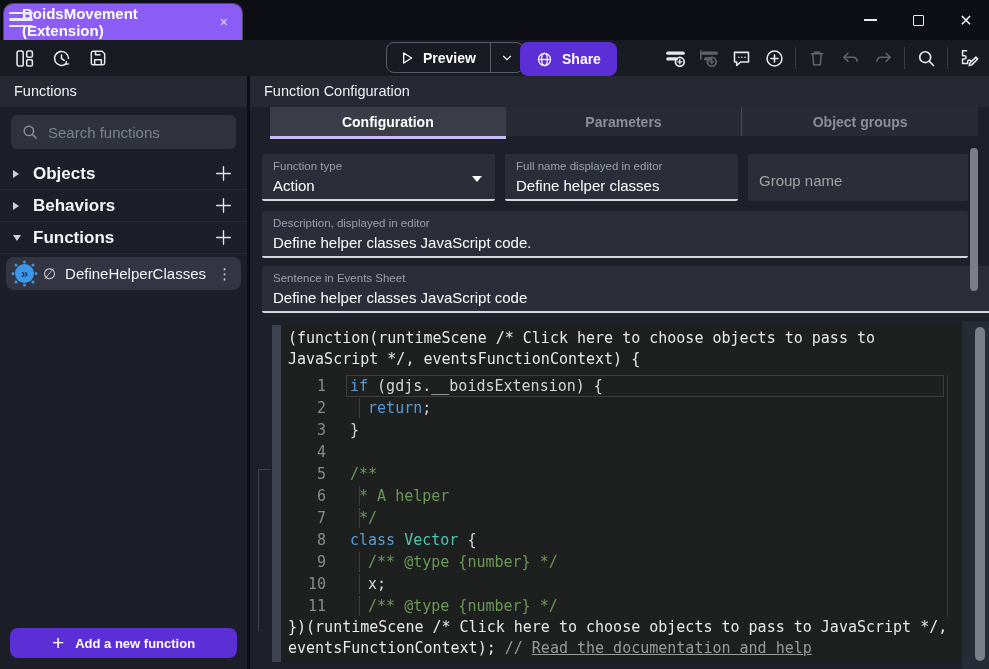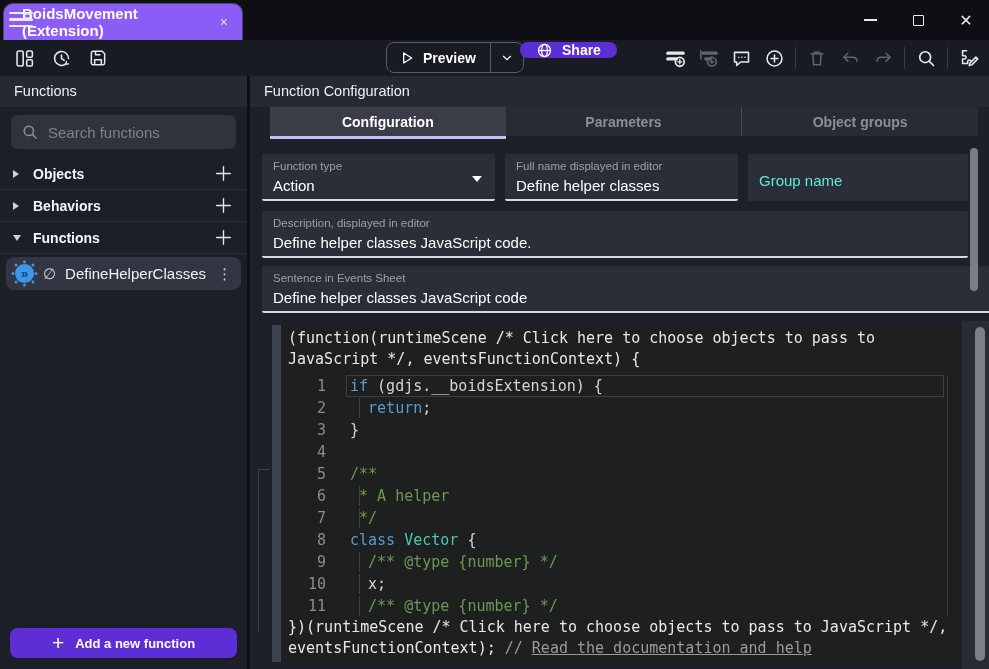--- a/index.html
+++ b/index.html
@@ -26,21 +26,21 @@
   
   .toolbar { height:36px; background:#191b23; position:relative; display:flex; align-items:center; }
   .tb-left { display:flex; align-items:center; gap:13px; margin-left:12px; }
   .icon-btn { width:24px; height:24px; display:flex; align-items:center; justify-content:center; cursor:pointer; color:#e6e8ec; }
   .icon-btn.disabled { opacity:.35; cursor:default; }
   .btn-preview { position:absolute; left:386px; top:2px; height:31px; border:1px solid #585c66; border-radius:8px;
                  display:flex; align-items:center; color:#fff; background:transparent; cursor:pointer; }
   .btn-preview .pv-main { display:flex; align-items:center; gap:8px; padding:0 14px 0 12px; font-weight:bold; font-size:14px; }
   .btn-preview .pv-sep { width:1px; align-self:stretch; background:#585c66; }
   .btn-preview .pv-dd { padding:0 9px; display:flex; align-items:center; }
-  .btn-share { position:absolute; left:520px; top:2px; height:16px; border-radius:8px; background:#5c2fd6; border:none;
+  .btn-share { position:absolute; left:520px; top:2px; height:34px; border-radius:8px; background:#5c2fd6; border:none;
                color:#fff; font-weight:bold; font-size:14px; display:flex; align-items:center; gap:9px; padding:0 16px; cursor:pointer; }
   .tb-right { position:absolute; right:8px; top:0; height:36px; display:flex; align-items:center; gap:9px; }
   .tb-div { width:1px; height:22px; background:#3a3d46; }
 
   svg { display:block; }
 
   
   .content { display:flex; height:593px; }
   .divider-v { width:3px; background:#0e0f14; }
 
@@ -53,21 +53,21 @@
   .search-box input { background:transparent; border:none; outline:none; color:#dfe2e8; font-size:15px; width:100%;
                       font-family:"Liberation Sans", sans-serif; }
   .search-box input::placeholder { color:#7b8automatically; }
   .search-box input::placeholder { color:#7b captions; }
   .search-box input::placeholder { color:#7b8290; }
   .tree-row { height:32px; display:flex; align-items:center; padding:0 13px; border-bottom:1px solid #272934; cursor:pointer; }
   .tree-row:first-of-type { border-top:1px solid #272934; }
   .chev { width:14px; display:flex; align-items:center; }
   .chev-r { width:0; height:0; border-left:6px solid #ccd0d8; border-top:4.5px solid transparent; border-bottom:4.5px solid transparent; }
   .chev-d { width:0; height:0; border-top:6px solid #ccd0d8; border-left:4.5px solid transparent; border-right:4.5px solid transparent; }
-  .tree-label { font-weight:bold; font-size:14px; color:#f5f6f8; margin-left:6px; flex:1; }
+  .tree-label { font-weight:bold; font-size:17px; color:#f5f6f8; margin-left:6px; flex:1; }
   .plus-btn { width:22px; height:22px; display:flex; align-items:center; justify-content:center; cursor:pointer; }
   .func-item { margin:3px 6px 0; height:33px; border-radius:8px; background:#333642; display:flex; align-items:center;
                padding:0 9px; gap:9px; cursor:pointer; }
   .func-icon { width:19px; height:19px; border-radius:50%; background:#3d97e8; color:#0b3e77; font-weight:800; font-size:13px;
                display:flex; align-items:center; justify-content:center; flex-shrink:0;
                box-shadow:0 -11.5px 0 -8px #3d97e8, 0 11.5px 0 -8px #3d97e8, 11.5px 0 0 -8px #3d97e8, -11.5px 0 0 -8px #3d97e8,
                           8.5px 8.5px 0 -8px #3d97e8, -8.5px 8.5px 0 -8px #3d97e8, 8.5px -8.5px 0 -8px #3d97e8, -8.5px -8.5px 0 -8px #3d97e8; }
   .private-icon { color:#cfd3da; font-size:15px; }
   .func-label { font-size:15px; color:#f1f2f5; flex:1; }
   .kebab { color:#cfd3da; font-size:15px; letter-spacing:0; cursor:pointer; }
@@ -82,21 +82,21 @@
   .tab { flex:1; display:flex; align-items:center; justify-content:center; font-weight:bold; font-size:14px;
          background:#282a34; color:#8b8f9a; border-bottom:3px solid transparent; background-clip:padding-box; cursor:pointer; }
   .tab.active { background:#3a3d48; background-clip:padding-box; color:#ffffff; border-bottom-color:#c8baf4; }
   .tab-sep { width:1px; background:#4a4d58; margin-bottom:3px; }
 
   .form { position:relative; height:182px; flex-shrink:0; }
   .field { position:absolute; background:#2b2e38; border-radius:2px; padding:6px 11px 0; overflow:hidden; }
   .field.underlined { border-bottom:2px solid #d6d8dd; }
   .field .flabel { font-size:11.5px; color:#9aa0ac; }
   .field .fvalue { font-size:15px; color:#ffffff; margin-top:5px; white-space:nowrap; }
-  .field .fplaceholder { font-size:15px; color:#5eead4; margin-top:12px; }
+  .field .fplaceholder { font-size:15px; color:#a3a3a3; margin-top:12px; }
   .dd-arrow { position:absolute; right:13px; top:22px; width:0; height:0; border-top:6px solid #ffffff;
               border-left:5px solid transparent; border-right:5px solid transparent; }
   .form-scrollbar { position:absolute; left:720px; top:9px; width:8px; height:143px; background:#7b7e86; border-radius:4px; cursor:pointer; }
 
   
   .events { flex:1; position:relative; overflow:hidden; }
   .bracket { position:absolute; left:8px; top:148px; width:12px; height:162px;
              border-left:1px solid #3c424e; border-top:1px solid #3c424e; }
   .ev-handle { position:absolute; left:22px; top:4px; bottom:7px; width:9px; background:#3c424e; cursor:grab; }
   .code { position:absolute; left:32px; right:27px; top:4px; bottom:7px; background:#1e1f1f;

